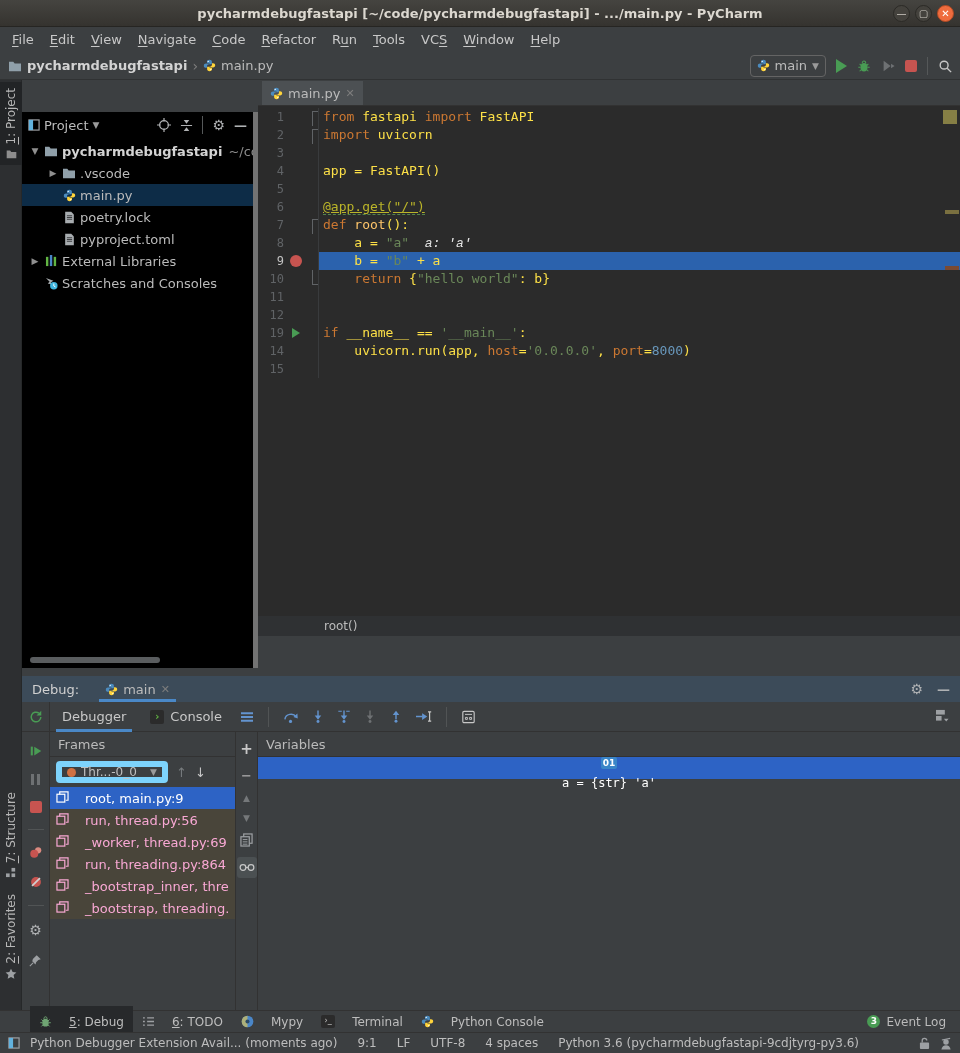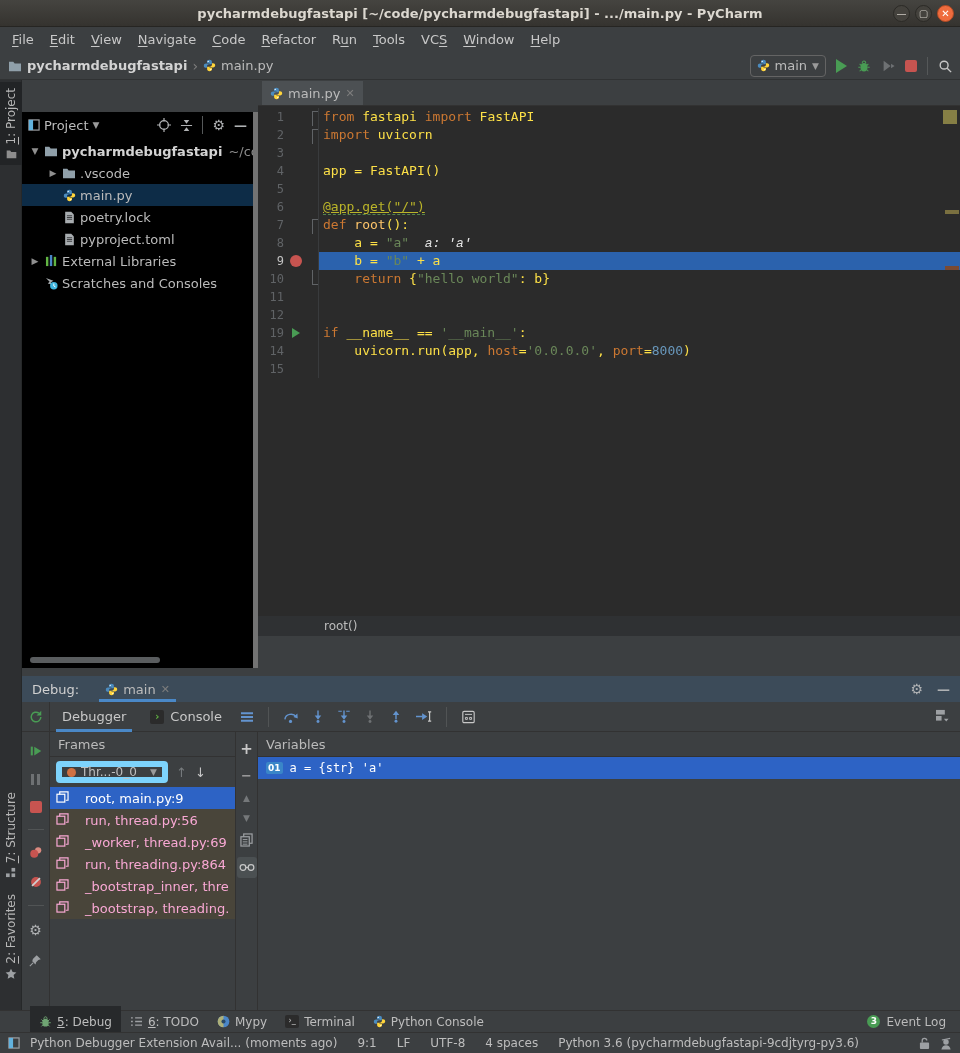--- a/index.html
+++ b/index.html
@@ -126,28 +126,28 @@
   .frames-hscroll { position:absolute; left:4px; bottom:8px; width:150px; height:6px; background:#5a5d5f; border-radius:3px; }
 
   .watchbar { width:22px; flex:none; border-right:1px solid #323232; display:flex; flex-direction:column; align-items:center; padding-top:8px; gap:10px; }
   .wb-plus { color:#c7c7c7; font-size:15px; font-weight:bold; }
   .wb-minus { color:#9c9c9c; font-weight:bold; }
   .wb-tri { color:#75787a; font-size:9px; }
   .wb-toggle { background:#4b5052; border-radius:3px; padding:3px 2px; }
 
   .variables { flex:1; position:relative; }
   .var-row { height:22px; display:flex; align-items:center; gap:7px; padding:0 8px; }
-  .var-row.selected { background:#2d63c5; color:#fff; }
+  .var-row.selected { background:#2d63c5; color:#fff;flex-direction:column; }
   .vbadge { background:#3a86c8; color:#fff; font-size:9px; font-weight:bold; padding:1px 2px; border-radius:2px; line-height:10px; }
   .var-text { font-family:"DejaVu Sans Mono","Liberation Mono",monospace; font-size:12px; }
 
   
   .twbar { position:absolute; left:0; top:1010px; width:960px; height:22px; background:#3c3f41;
      border-top:1px solid #323232; display:flex; align-items:center; padding-left:30px; font-size:12px; }
-  .twtab { display:flex; align-items:center; gap:5px; padding:16px 9px; height:22px; color:#bdbdbd; }
+  .twtab { display:flex; align-items:center; gap:17px; padding:16px 9px; height:22px; color:#bdbdbd; }
   .twtab.active { background:#27292b; }
   .tw-right { margin-left:auto; display:flex; align-items:center; gap:6px; padding-right:14px; }
   .badge3 { display:inline-block; width:13px; height:13px; border-radius:50%; background:#499c54; color:#fff;
      font-size:9px; line-height:13px; text-align:center; font-weight:bold; }
   .term-ico { display:inline-block; width:14px; height:13px; background:#2b2b2b; border-radius:2px; color:#c7c7c7; font-size:8px; line-height:12px; text-align:center; }
 
   .statusbar { position:absolute; left:0; top:1032px; width:960px; height:21px; background:#3c3f41;
      border-top:1px solid #323232; display:flex; align-items:center; gap:0; font-size:12px; color:#bdbdbd; padding:0 8px; }
   .sb-item { padding:0 10px; white-space:nowrap; }
   .sb-right { margin-left:auto; display:flex; align-items:center; gap:10px; }

